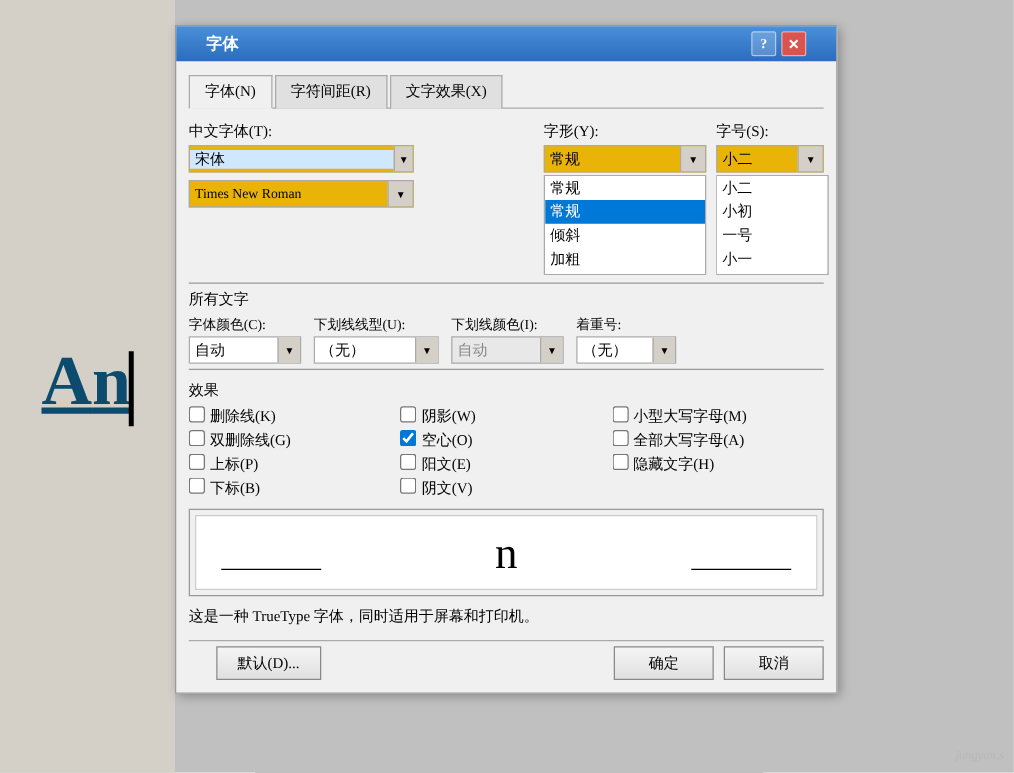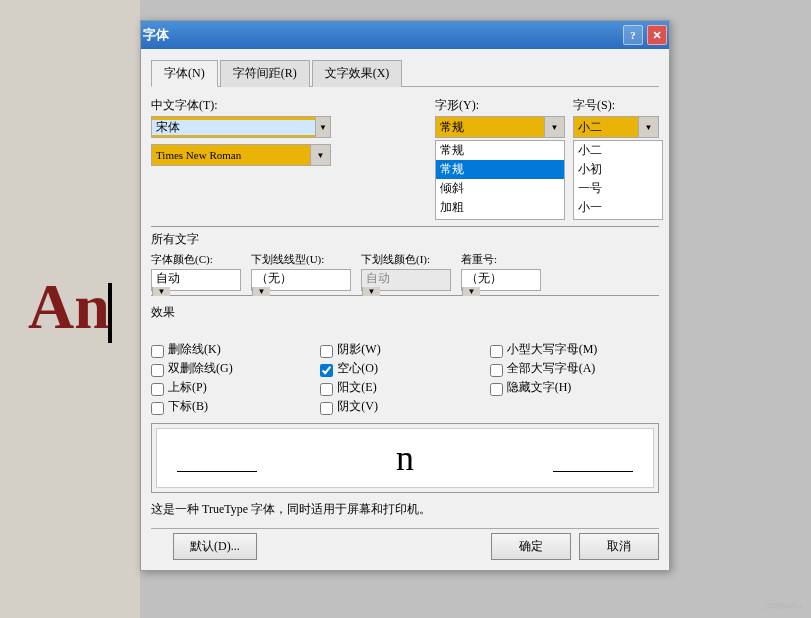--- a/index.html
+++ b/index.html
@@ -21,25 +21,26 @@
       top: 0;
       width: 140px;
       height: 618px;
       background: #d4d0c8;
       display: flex;
       align-items: center;
       justify-content: center;
     }
 
     .preview-sample {
-      font-size: 64px;
+      font-size: 56px;
       font-family: serif;
-      color: #7f1d1d;
+      color: #0c4a6e;
       font-weight: bold;
       line-height: 1;
+      text-decoration: underline;
     }
 
     .preview-sample span {
       position: relative;
     }
 
     .cursor-line {
       display: inline-block;
       width: 4px;
       height: 60px;
@@ -55,21 +56,21 @@
       top: 20px;
       width: 530px;
       background: #f0f0f0;
       border: 1px solid #999;
       box-shadow: 2px 2px 8px rgba(0,0,0,0.3);
     }
 
     .title-bar {
       background: linear-gradient(to bottom, #4a90d9 0%, #2b6cbe 100%);
       color: white;
-      padding: 4px 2px;
+      padding: 4px 24px;
       display: flex;
       align-items: center;
       justify-content: space-between;
       height: 28px;
     }
 
     .title-text {
       font-size: 13px;
       font-weight: bold;
       color: white;
@@ -205,25 +206,24 @@
     }
 
     .form-label-small {
       font-size: 11px;
       color: #000;
       margin-bottom: 2px;
     }
 
     .dropdown-narrow {
       display: flex;
-      align-items: flex-start;
+      align-items: center;
       border: 1px solid #aaa;
       background: white;
       height: 22px;
-      flex-direction: column;
     }
 
     .dropdown-narrow span {
       flex: 1;
       padding: 0 4px;
       font-size: 12px;
     }
 
     .dropdown-narrow .arrow {
       width: 18px;
@@ -245,32 +245,32 @@
       color: #888;
     }
 
     
     .effects-section {
       margin-bottom: 8px;
     }
 
     .effects-title {
       font-size: 12px;
-      margin-bottom: 20px;
+      margin-bottom: 4px;
     }
 
     .effects-grid {
       display: grid;
       grid-template-columns: 1fr 1fr 1fr;
       gap: 2px 0;
     }
 
     .checkbox-item {
       display: flex;
-      align-items: flex-end;
+      align-items: flex-start;
       gap: 4px;
       font-size: 12px;
     }
 
     .checkbox-item input[type="checkbox"] {
       width: 13px;
       height: 13px;
       margin: 0;
     }
 

